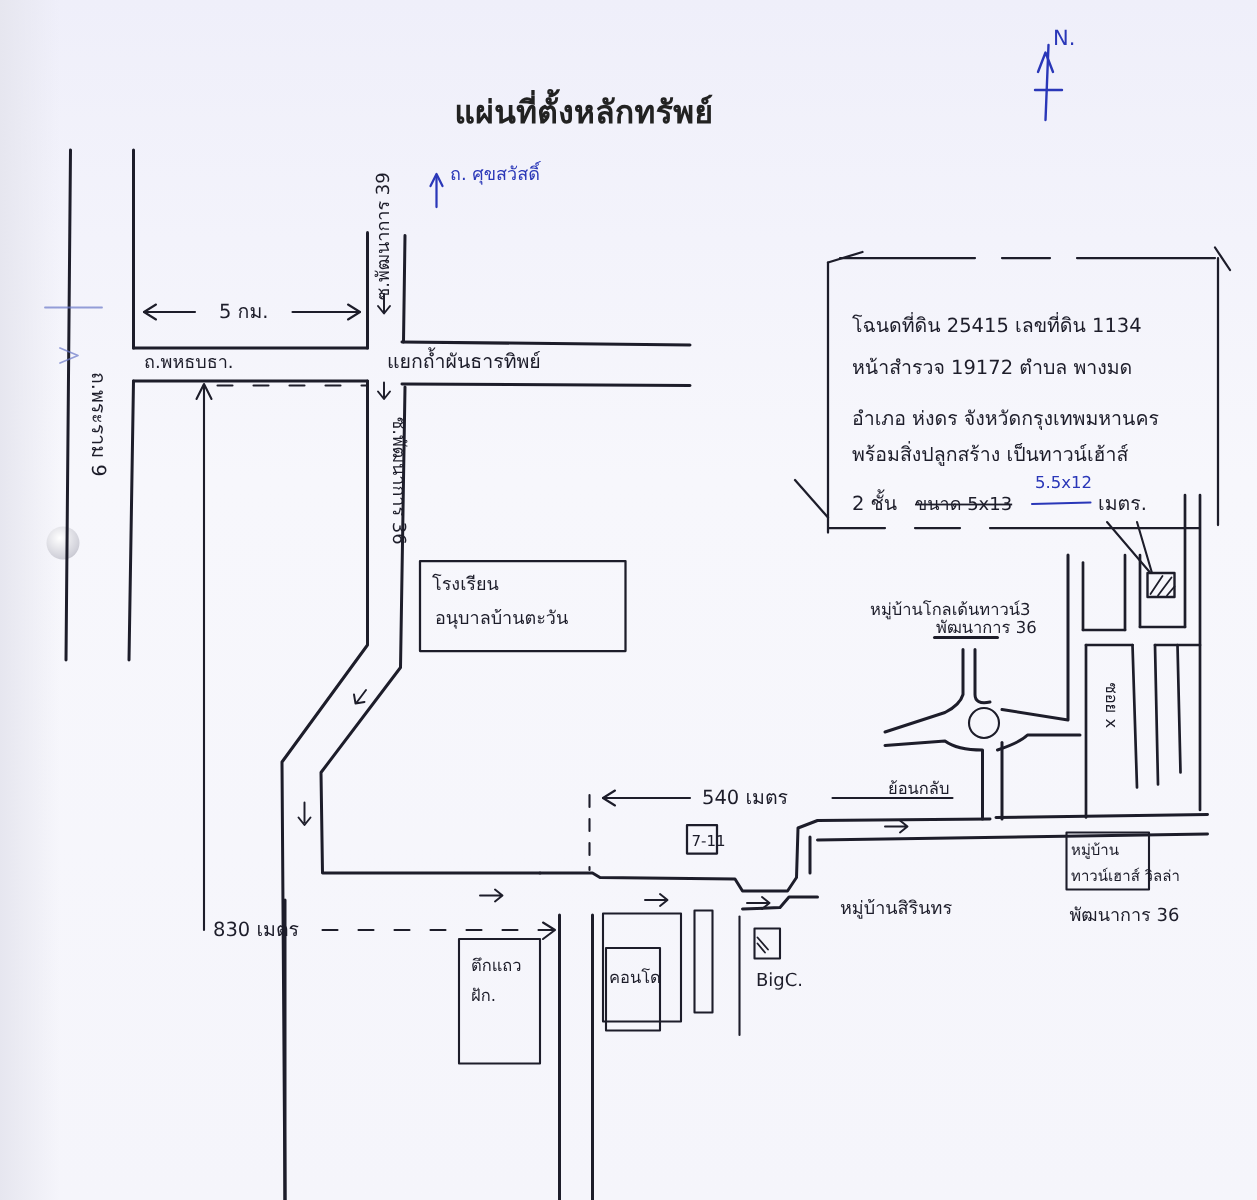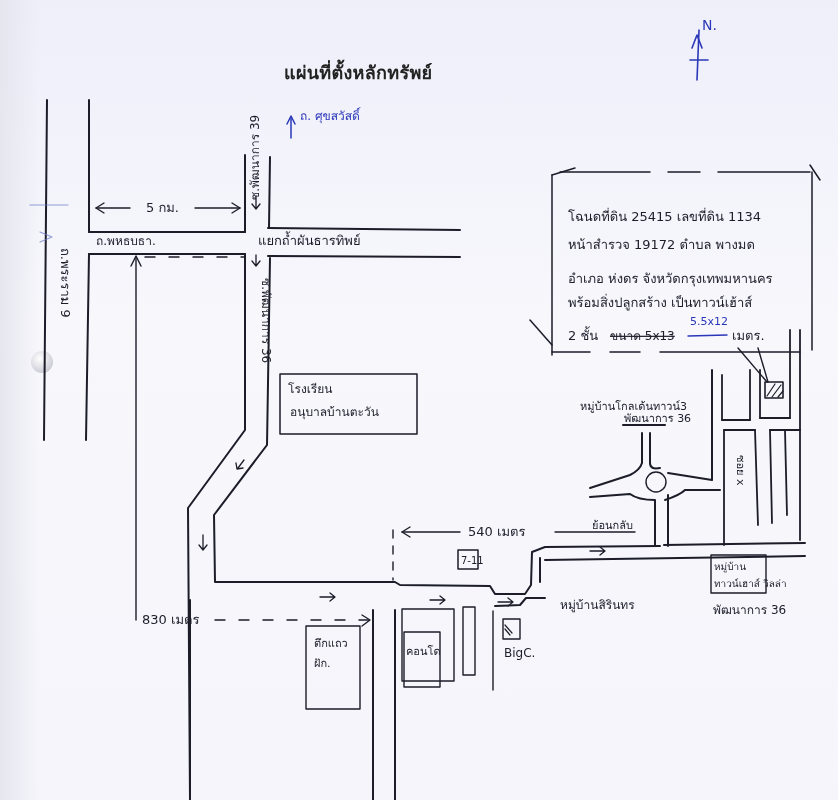--- a/index.html
+++ b/index.html
@@ -4,22 +4,22 @@
 <style>
   html, body { margin:0; padding:0; }
   body { width:838px; height:800px; background:#f3f3fb; overflow:hidden; position:relative;
          font-family:"DejaVu Sans", sans-serif; }
   .page { position:absolute; left:0; top:0; width:838px; height:800px;
           background: linear-gradient(180deg,#efeffa 0%,#f7f7fc 40%,#f5f5fb 100%); }
   .shadow-l { position:absolute; left:0; top:0; width:40px; height:800px;
               background:linear-gradient(90deg,#e6e6ef,#f3f3fb00); }
   svg { position:absolute; left:0; top:0; }
   .hl { font-family:"DejaVu Sans", sans-serif; fill:#1d1d2a; }
-  .title { position:absolute; left:284px; top:58px; font-family:"DejaVu Sans", sans-serif;
-           font-weight:bold; font-size:18px; color:#222; letter-spacing:0.3px; }
+  .title { position:absolute; left:303px; top:58px; font-family:"DejaVu Sans", sans-serif;
+           font-weight:bold; font-size:21px; color:#222; letter-spacing:0.3px; }
   .hole { position:absolute; left:31px; top:351px; width:22px; height:22px; border-radius:50%;
           background:radial-gradient(circle at 40% 35%, #ffffff, #cfcfd8 70%, #a8a8b4); }
 </style>
 </head>
 <body>
 
 <div class="page"></div>
 <div class="shadow-l"></div>
 <div class="hole"></div>
 

